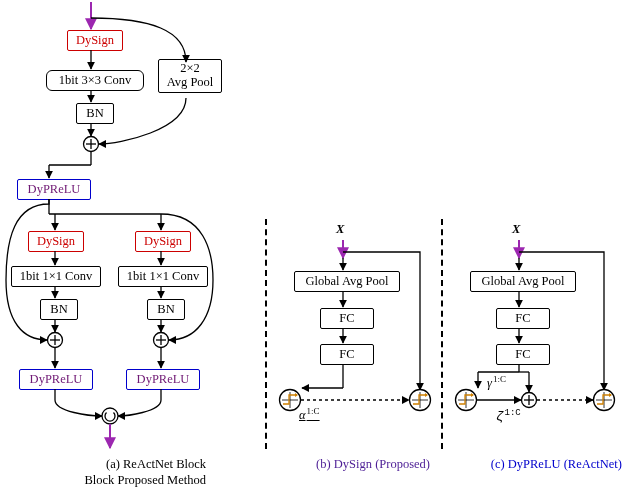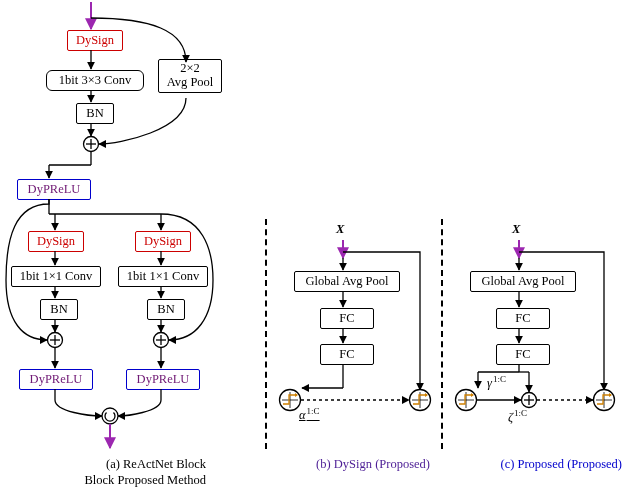--- a/index.html
+++ b/index.html
@@ -51,22 +51,22 @@
 <div class="box" style="left:320px; top:308px; width:44px;"><span>FC</span></div>
 <div class="box" style="left:320px; top:344px; width:44px;"><span>FC</span></div>
 <div class="sym" style="left:299px; top:406px;text-decoration:underline;"><span>α</span><sup style="font-style:normal; font-size:9px; padding-left:1px;">1:C</sup></div>
 <div class="caption red" style="left:280px; top:457px; width:150px;"><span>(b) DySign (Proposed)</span></div>
 
 <div class="sym" style="left:512px; top:222px; font-weight:bold;"><span>X</span></div>
 <div class="box" style="left:470px; top:271px; width:96px;"><span>Global Avg Pool</span></div>
 <div class="box" style="left:496px; top:308px; width:44px;"><span>FC</span></div>
 <div class="box" style="left:496px; top:344px; width:44px;"><span>FC</span></div>
 <div class="sym" style="left:487px; top:374px;"><span>γ</span><sup style="font-style:normal; font-size:9px; padding-left:1px;">1:C</sup></div>
-<div class="sym" style="left:508px; top:408px;"><span>ζ</span><sup style="font-style:normal; font-size:9px; padding-left:1px;">1:C</sup></div>
-<div class="caption blue" style="left:452px; top:457px; width:170px;"><span>(c) Proposed (Proposed)</span></div>
+<div class="sym" style="left:496px; top:408px;font-family:Liberation Mono, monospace;"><span>ζ</span><sup style="font-style:normal; font-size:9px; padding-left:1px;">1:C</sup></div>
+<div class="caption blue" style="left:452px; top:457px; width:170px;"><span>(c) DyPReLU (ReActNet)</span></div>
 
 <svg class="wires">
   <defs>
     <marker id="ah" viewBox="0 0 10 10" refX="9" refY="5" markerWidth="6" markerHeight="6" orient="auto-start-reverse">
       <path d="M0 0 L10 5 L0 10 z" fill="#000"></path>
     </marker>
     <marker id="ahm" viewBox="0 0 10 10" refX="9" refY="5" markerWidth="6" markerHeight="6" orient="auto-start-reverse">
       <path d="M0 0 L10 5 L0 10 z" fill="#9c27b0"></path>
     </marker>
     <g id="opplus">

